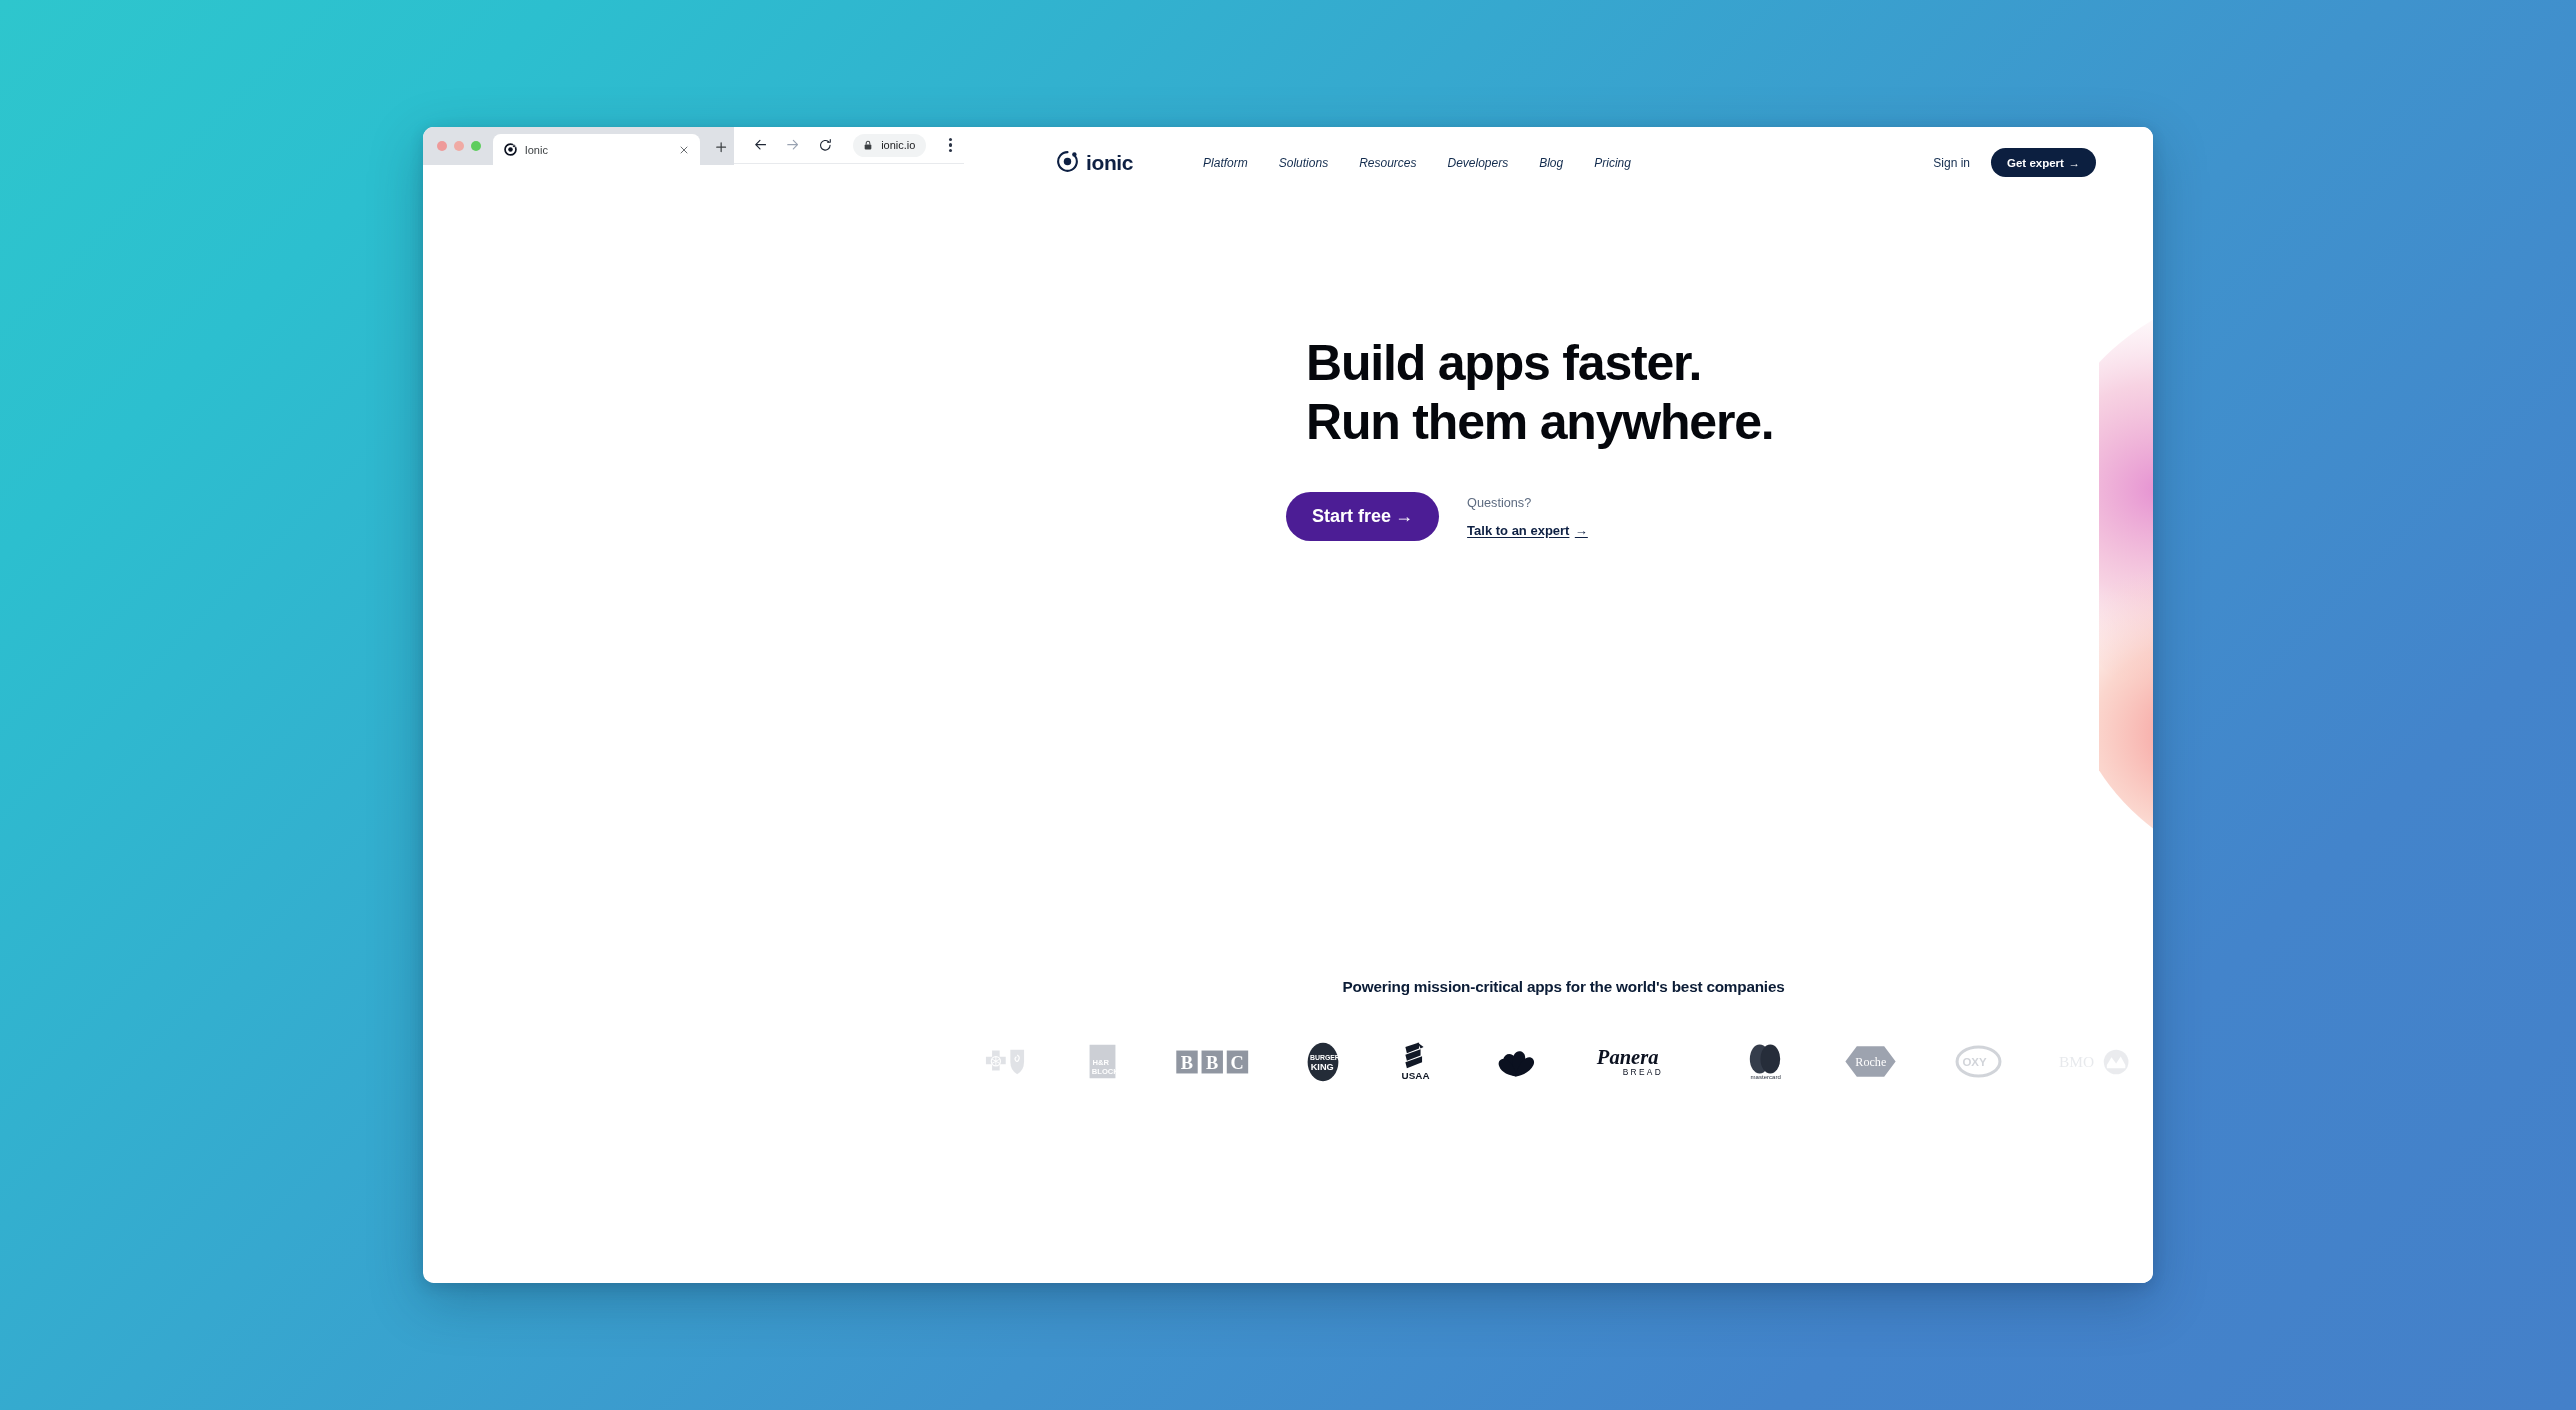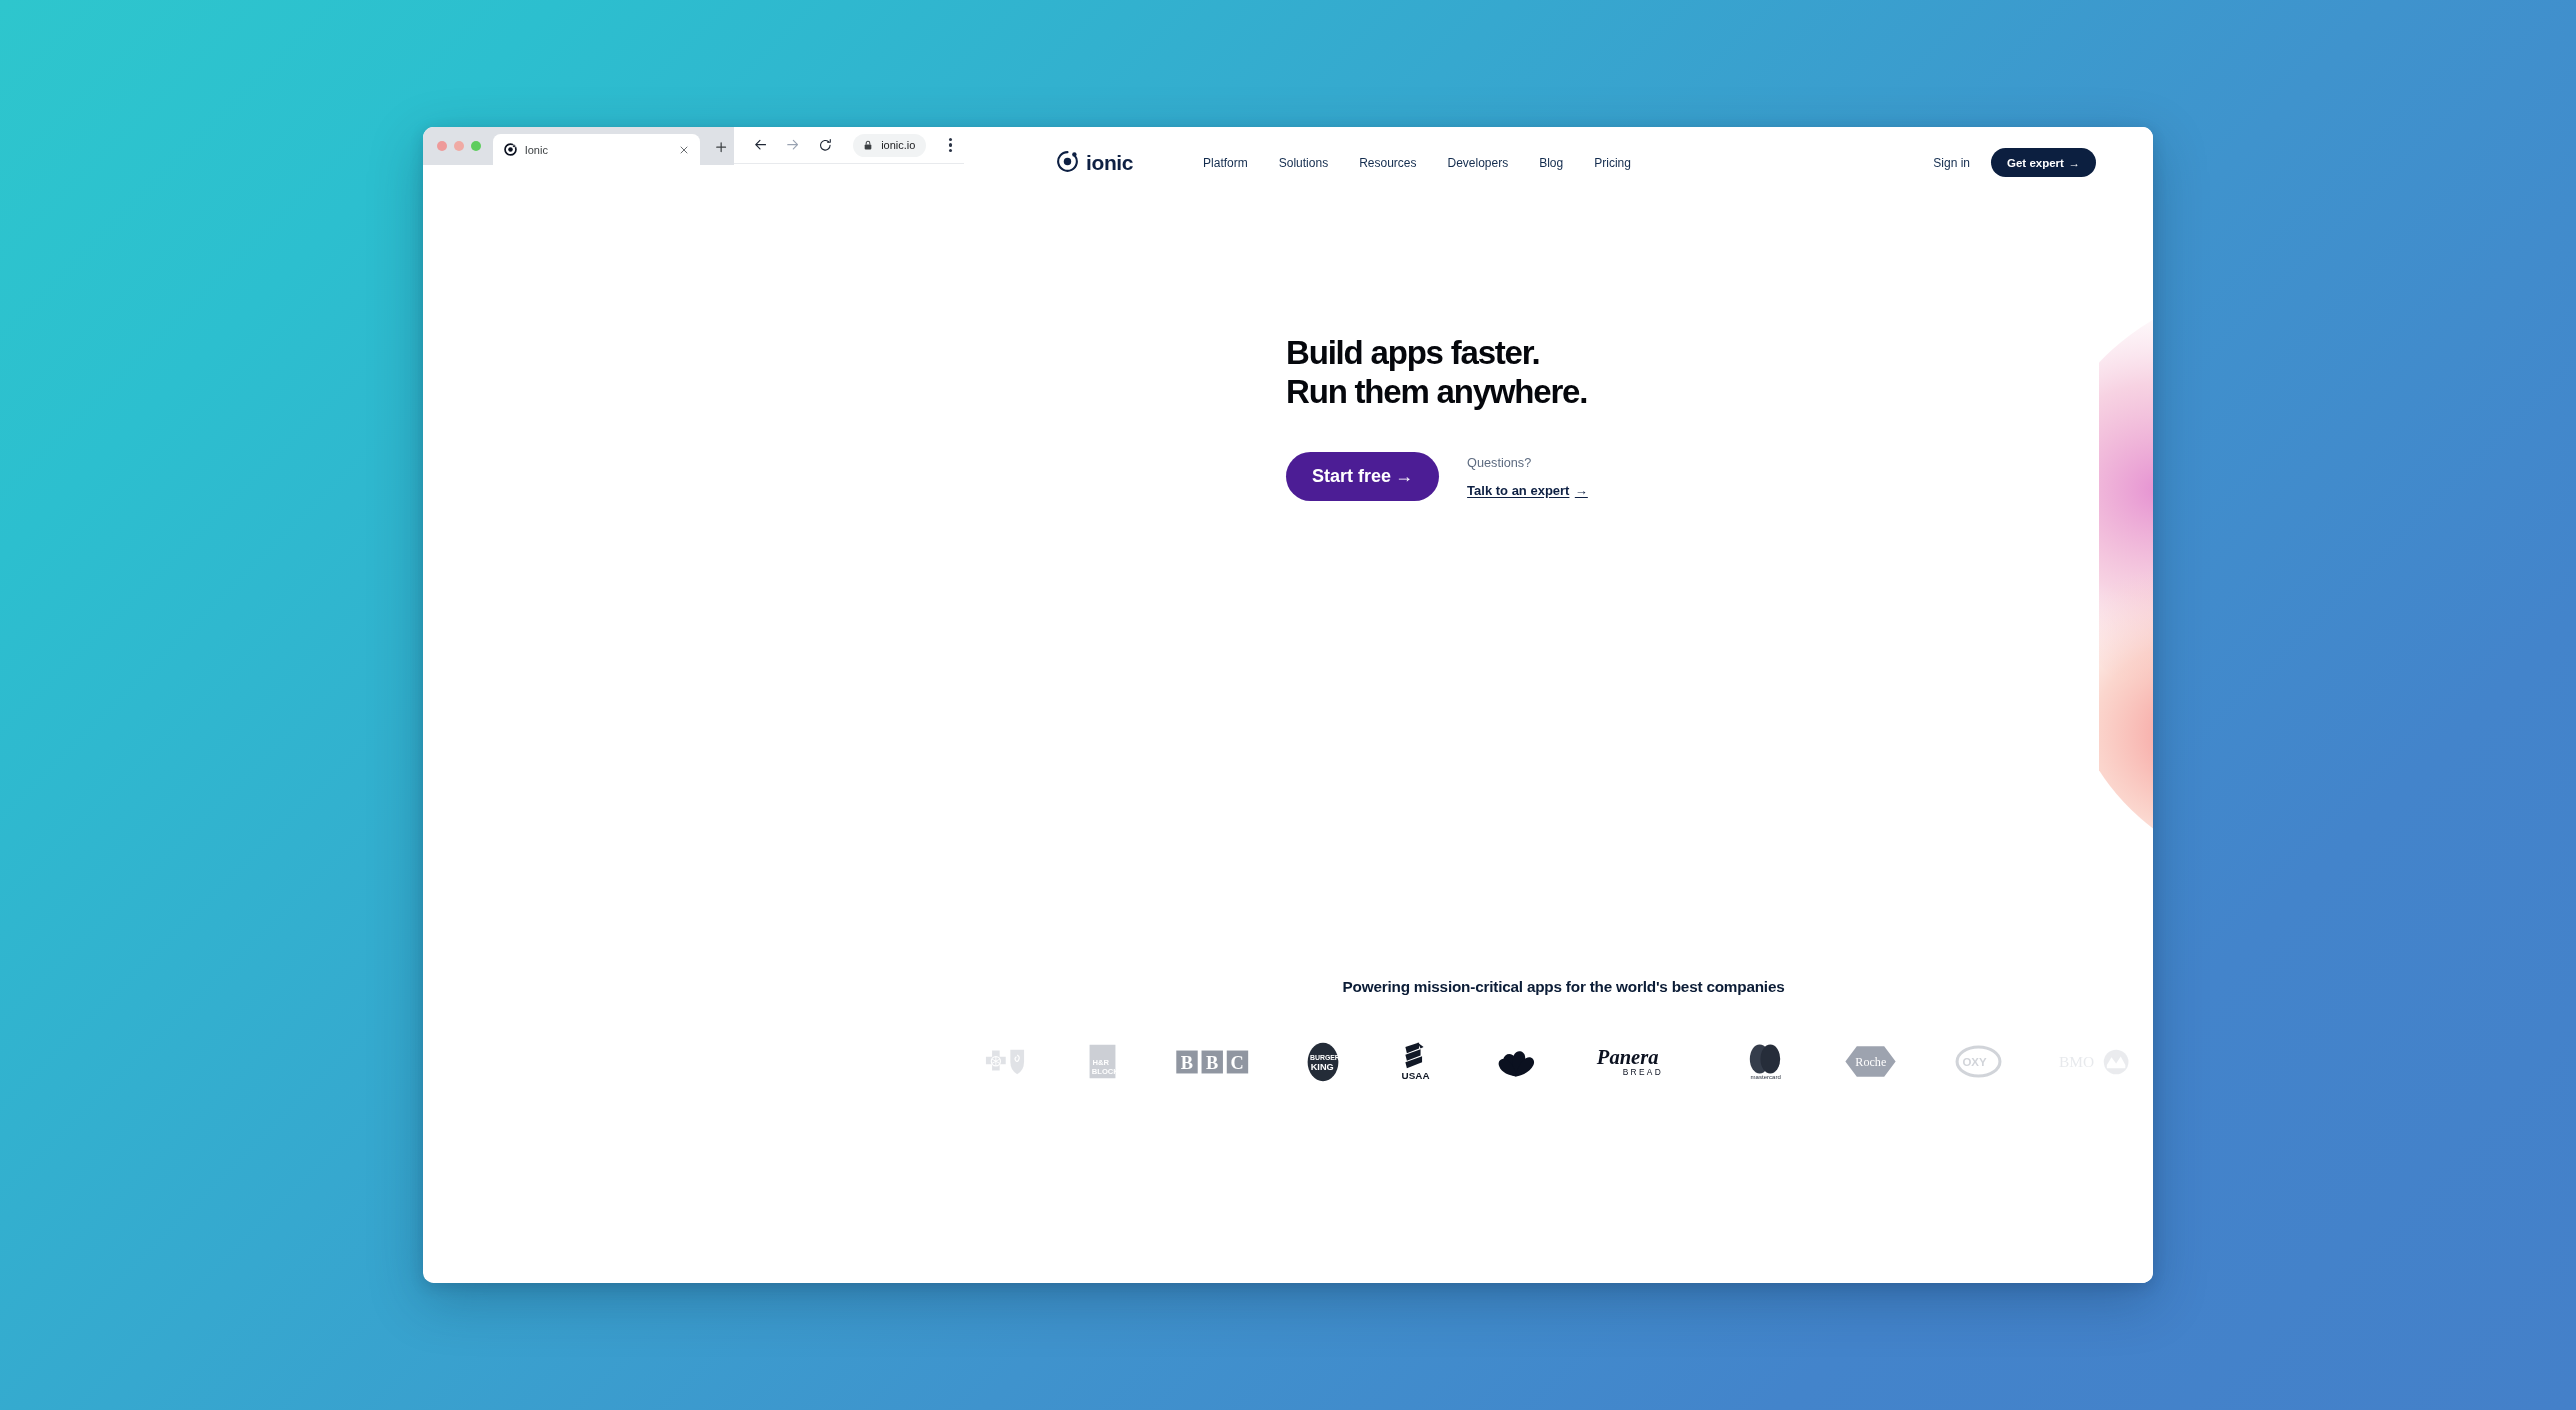--- a/index.html
+++ b/index.html
@@ -166,20 +166,21 @@
   .main-nav {
     display: flex;
     align-items: center;
     gap: 31px;
     margin-left: 70px;
   }
   .nav-link {
     font-size: 12px;
     color: #132c4e;
     white-space: nowrap;
+    font-style: italic;
   }
 
   .header-right {
     margin-left: auto;
     display: flex;
     align-items: center;
     gap: 21px;
   }
   .signin-link { font-size: 12px; color: #132c4e; }
   .cta-pill {
@@ -203,26 +204,27 @@
   }
 
   .hero-copy {
     position: absolute;
     left: 322px;
     top: 136px;
     width: 583px;
     z-index: 4;
   }
   .hero-title {
-    font-size: 33px;
+    font-size: 50px;
     line-height: 1.17;
     font-weight: 700;
     color: #05070c;
     letter-spacing: -1.2px;
     white-space: pre-line;
+    margin-left: 20px;
   }
   .hero-sub {
     margin-top: 21.5px;
     font-size: 15.7px;
     line-height: 1.62;
     color: #122a4c;
     max-width: 537px;
     white-space: pre-line;
   }
   .hero-actions {

